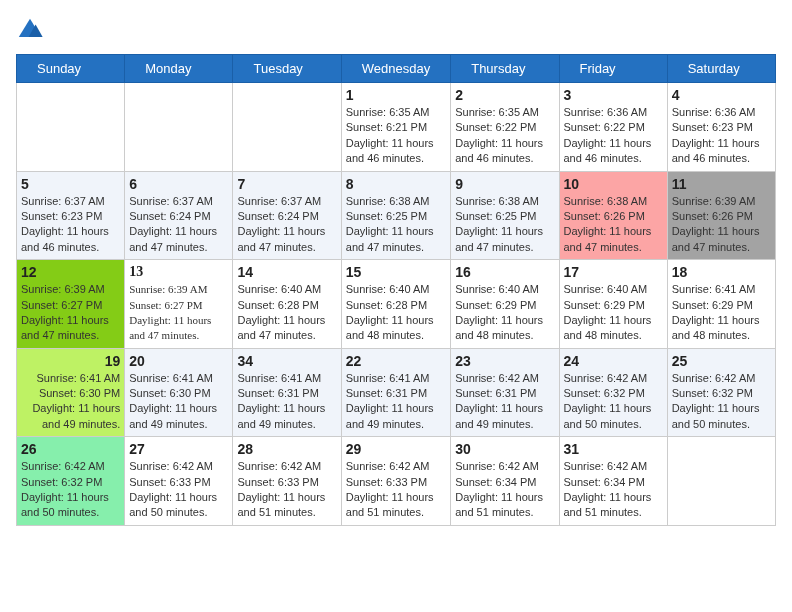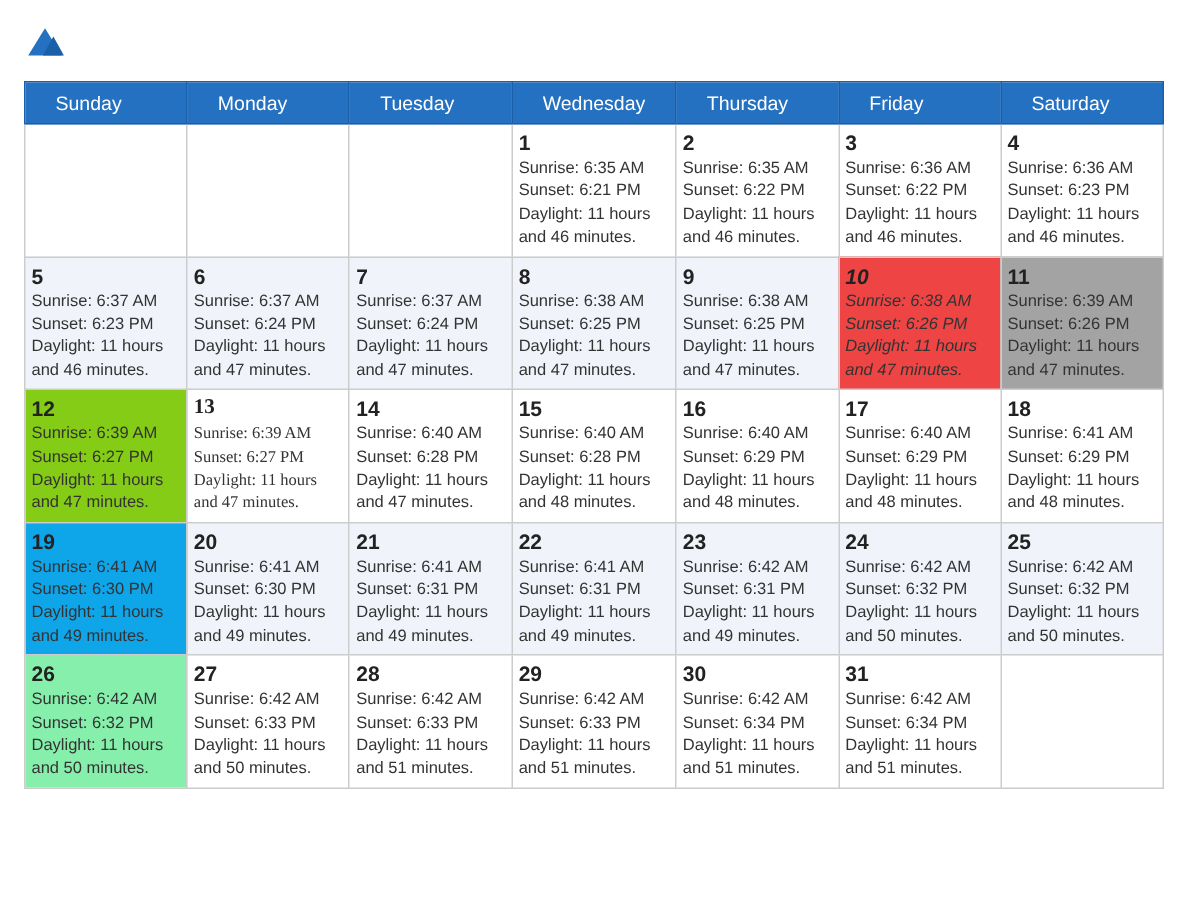--- a/index.html
+++ b/index.html
@@ -137,21 +137,21 @@
           <div class="day-info"><span>Sunrise: 6:37 AM</span><br><span>Sunset: 6:24 PM</span><br><span>Daylight: 11 hours and 47 minutes.</span></div>
         </td>
         <td style="background-color: rgb(240, 244, 250);">
           <span class="day-num">8</span>
           <div class="day-info"><span>Sunrise: 6:38 AM</span><br><span>Sunset: 6:25 PM</span><br><span>Daylight: 11 hours and 47 minutes.</span></div>
         </td>
         <td style="background-color: rgb(240, 244, 250);">
           <span class="day-num">9</span>
           <div class="day-info"><span>Sunrise: 6:38 AM</span><br><span>Sunset: 6:25 PM</span><br><span>Daylight: 11 hours and 47 minutes.</span></div>
         </td>
-        <td style="background-color: #ef4444; font-style: italic;">
+        <td style="background-color: #fca5a5;">
           <span class="day-num">10</span>
           <div class="day-info"><span>Sunrise: 6:38 AM</span><br><span>Sunset: 6:26 PM</span><br><span>Daylight: 11 hours and 47 minutes.</span></div>
         </td>
         <td style="background-color: #a3a3a3;">
           <span class="day-num">11</span>
           <div class="day-info"><span>Sunrise: 6:39 AM</span><br><span>Sunset: 6:26 PM</span><br><span>Daylight: 11 hours and 47 minutes.</span></div>
         </td>
       </tr>
       <tr>
         <td style="background-color: #84cc16;">
@@ -177,30 +177,30 @@
         <td style="background-color: rgb(255, 255, 255);">
           <span class="day-num">17</span>
           <div class="day-info"><span>Sunrise: 6:40 AM</span><br><span>Sunset: 6:29 PM</span><br><span>Daylight: 11 hours and 48 minutes.</span></div>
         </td>
         <td style="background-color: rgb(255, 255, 255);">
           <span class="day-num">18</span>
           <div class="day-info"><span>Sunrise: 6:41 AM</span><br><span>Sunset: 6:29 PM</span><br><span>Daylight: 11 hours and 48 minutes.</span></div>
         </td>
       </tr>
       <tr>
-        <td style="background-color: #0ea5e9;">
+        <td style="background-color: #bef264; text-align: right;">
           <span class="day-num">19</span>
           <div class="day-info"><span>Sunrise: 6:41 AM</span><br><span>Sunset: 6:30 PM</span><br><span>Daylight: 11 hours and 49 minutes.</span></div>
         </td>
         <td style="background-color: rgb(240, 244, 250);">
           <span class="day-num">20</span>
           <div class="day-info"><span>Sunrise: 6:41 AM</span><br><span>Sunset: 6:30 PM</span><br><span>Daylight: 11 hours and 49 minutes.</span></div>
         </td>
         <td style="background-color: rgb(240, 244, 250);">
-          <span class="day-num">21</span>
+          <span class="day-num">34</span>
           <div class="day-info"><span>Sunrise: 6:41 AM</span><br><span>Sunset: 6:31 PM</span><br><span>Daylight: 11 hours and 49 minutes.</span></div>
         </td>
         <td style="background-color: rgb(240, 244, 250);">
           <span class="day-num">22</span>
           <div class="day-info"><span>Sunrise: 6:41 AM</span><br><span>Sunset: 6:31 PM</span><br><span>Daylight: 11 hours and 49 minutes.</span></div>
         </td>
         <td style="background-color: rgb(240, 244, 250);">
           <span class="day-num">23</span>
           <div class="day-info"><span>Sunrise: 6:42 AM</span><br><span>Sunset: 6:31 PM</span><br><span>Daylight: 11 hours and 49 minutes.</span></div>
         </td>

